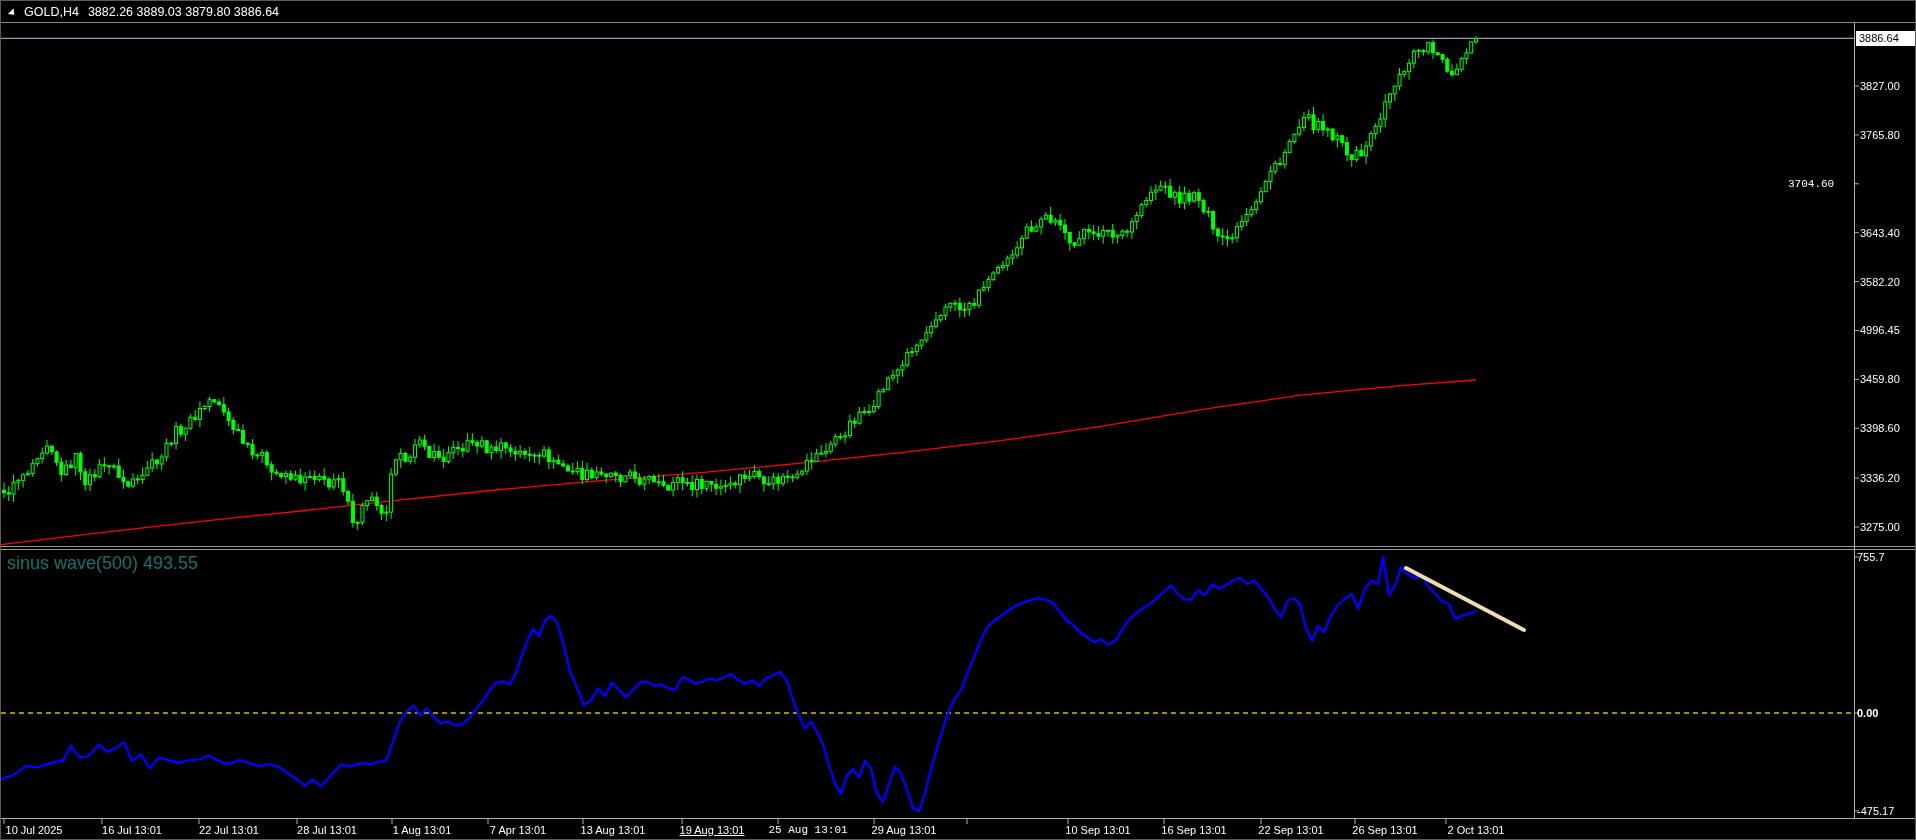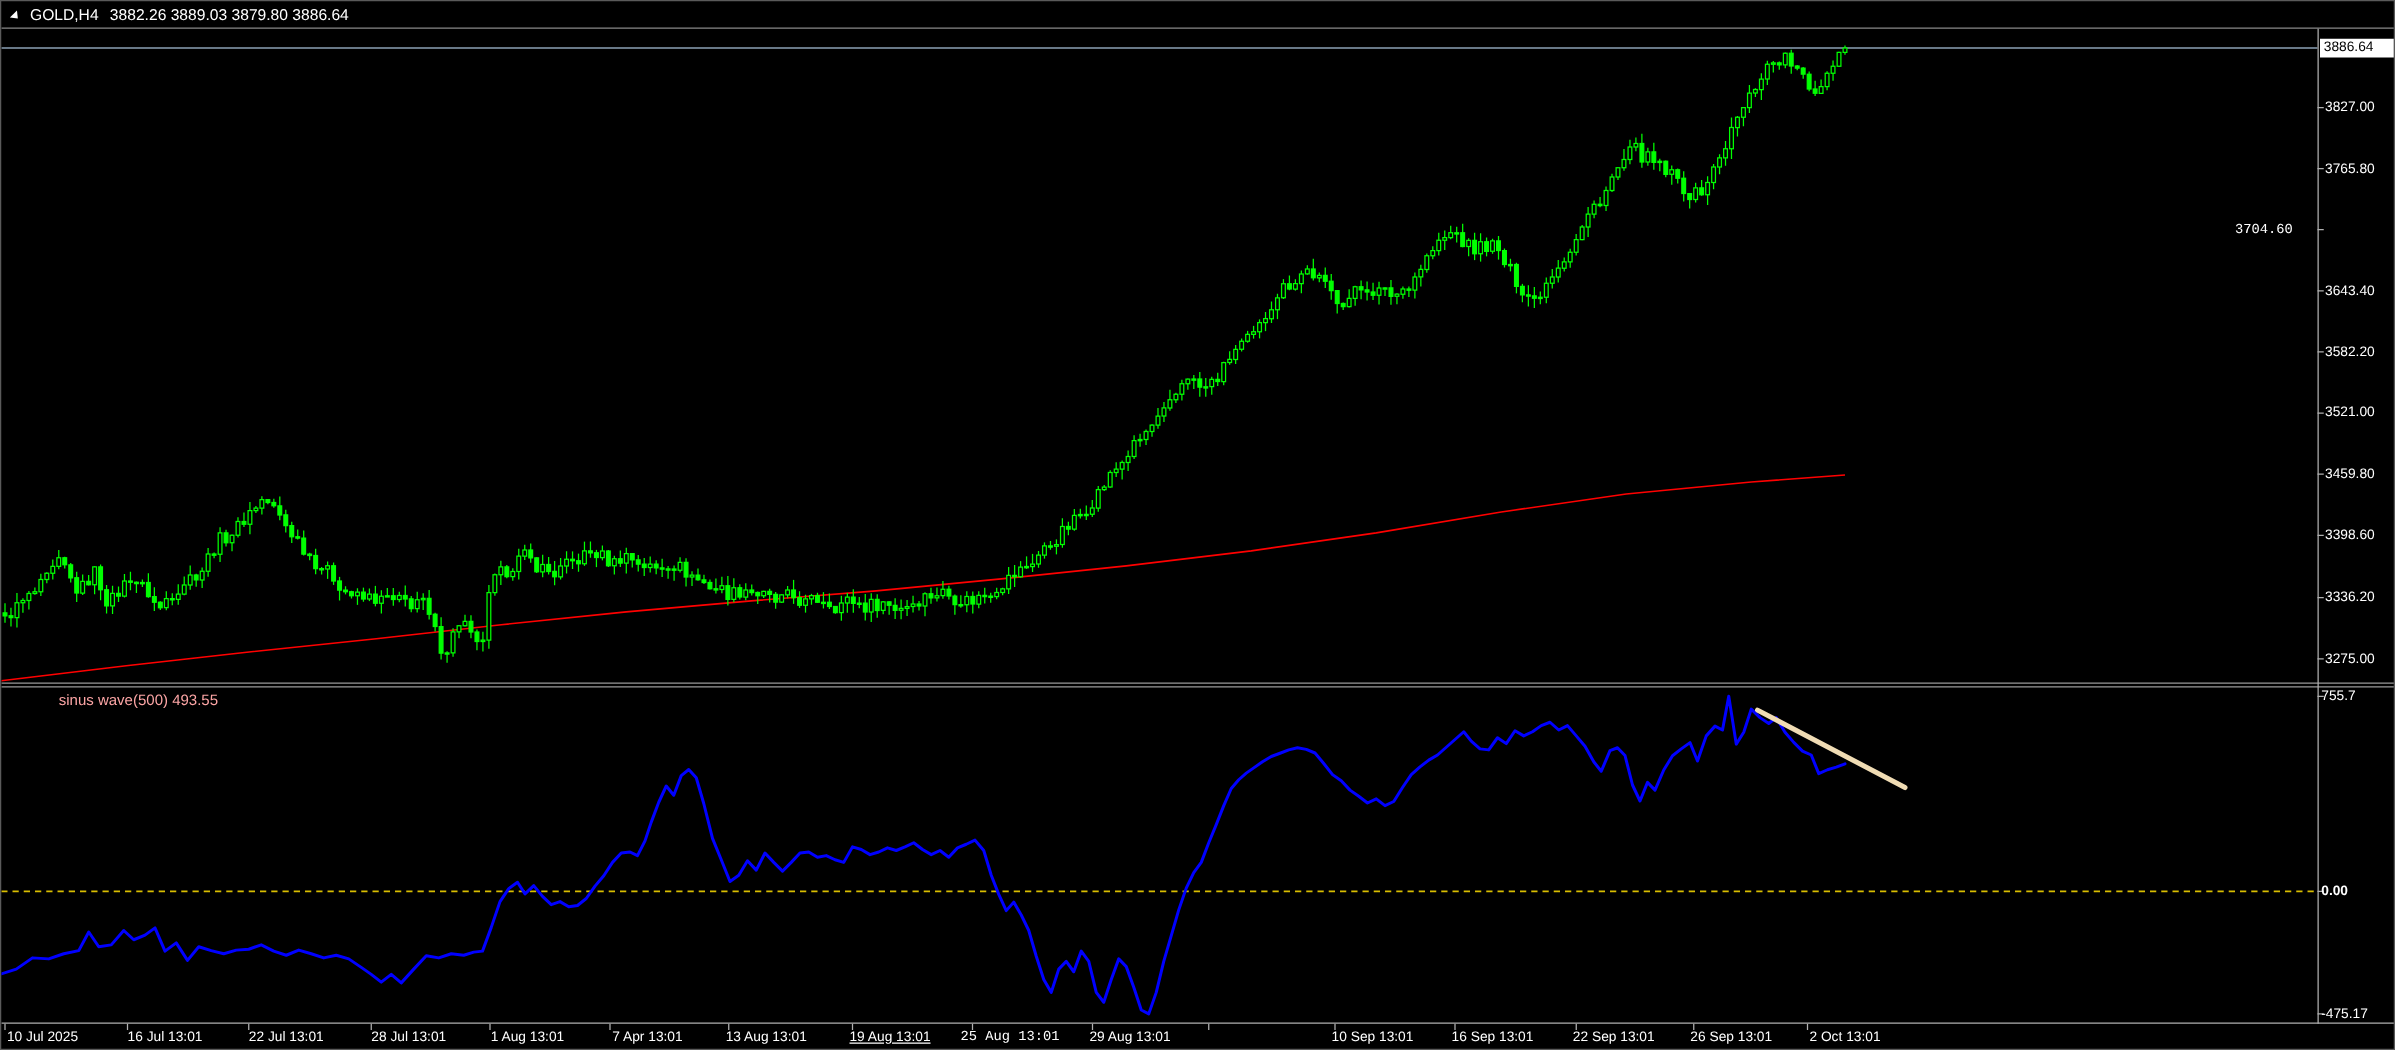--- a/index.html
+++ b/index.html
@@ -8,21 +8,21 @@
     border:1px solid #5a5a5a;box-sizing:border-box;}
   .header{position:absolute;left:0;top:0;right:0;height:21px;display:flex;
     align-items:center;gap:9px;padding-left:9px;font-size:12.5px;color:#fff;z-index:6;}
   .tri{width:0;height:0;border-left:5px solid #fff;border-top:4px solid transparent;
     border-bottom:4px solid transparent;transform:rotate(45deg);margin-top:2px;}
   #chart-svg{position:absolute;left:0;top:0;z-index:1;}
   #labels{position:absolute;left:0;top:0;width:1772px;height:840px;z-index:3;}
   .axlab{position:absolute;font-size:11px;line-height:14px;color:#fff;white-space:nowrap;}
   .curprice{position:absolute;left:1855px;width:60px;height:15px;background:#fff;color:#000;
     font-size:11px;line-height:15px;padding-left:3px;z-index:5;}
-  .indlab{position:absolute;left:6px;top:552px;font-size:12px;color:#fca5a5;z-index:4;margin-left:40px;}
+  .indlab{position:absolute;left:6px;top:552px;font-size:18px;color:#0f766e;z-index:4;}
 </style>
 </head>
 <body>
 
 <div class="window">
   <div class="header">
     <span class="tri"></span>
     <span>GOLD,H4</span>
     <span>3882.26 3889.03 3879.80 3886.64</span>
   </div>
@@ -688,21 +688,21 @@
       <line x1="1354" y1="818" x2="1354" y2="823" stroke="#b0b0b0" stroke-width="1"></line>
       <line x1="1445" y1="818" x2="1445" y2="823" stroke="#b0b0b0" stroke-width="1"></line>
     </svg>
 
   <div id="labels">
       <div class="axlab" style="left: 1859px; top: 78px;">3827.00</div>
       <div class="axlab" style="left: 1859px; top: 126.894px;">3765.80</div>
       <div class="axlab" style="left: 1787px; top: 175.787px; font-family: Liberation Mono, monospace;">3704.60</div>
       <div class="axlab" style="left: 1859px; top: 224.681px;">3643.40</div>
       <div class="axlab" style="left: 1859px; top: 273.574px;">3582.20</div>
-      <div class="axlab" style="left: 1859px; top: 322.468px;">3521.00</div>
+      <div class="axlab" style="left: 1859px; top: 322.468px;">4996.45</div>
       <div class="axlab" style="left: 1859px; top: 371.361px;">3459.80</div>
       <div class="axlab" style="left: 1859px; top: 420.255px;">3398.60</div>
       <div class="axlab" style="left: 1859px; top: 470.107px;">3336.20</div>
       <div class="axlab" style="left: 1859px; top: 519px;">3275.00</div>
       <div class="axlab" style="left: 1856px; top: 549.002px;">755.7</div>
       <div class="axlab" style="left: 1856px; top: 705px; font-weight: bold;">0.00</div>
       <div class="axlab" style="left: 1856px; top: 803px;">-475.17</div>
       <div class="axlab" style="left: 33px; top: 822px; transform: translateX(-50%);">10 Jul 2025</div>
       <div class="axlab" style="left: 131px; top: 822px; transform: translateX(-50%);">16 Jul 13:01</div>
       <div class="axlab" style="left: 228px; top: 822px; transform: translateX(-50%);">22 Jul 13:01</div>

